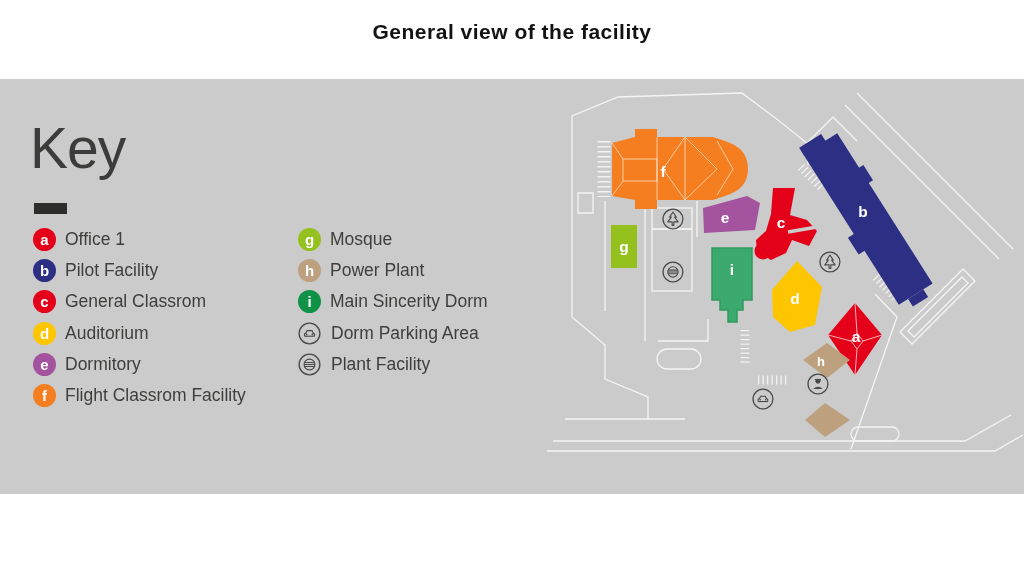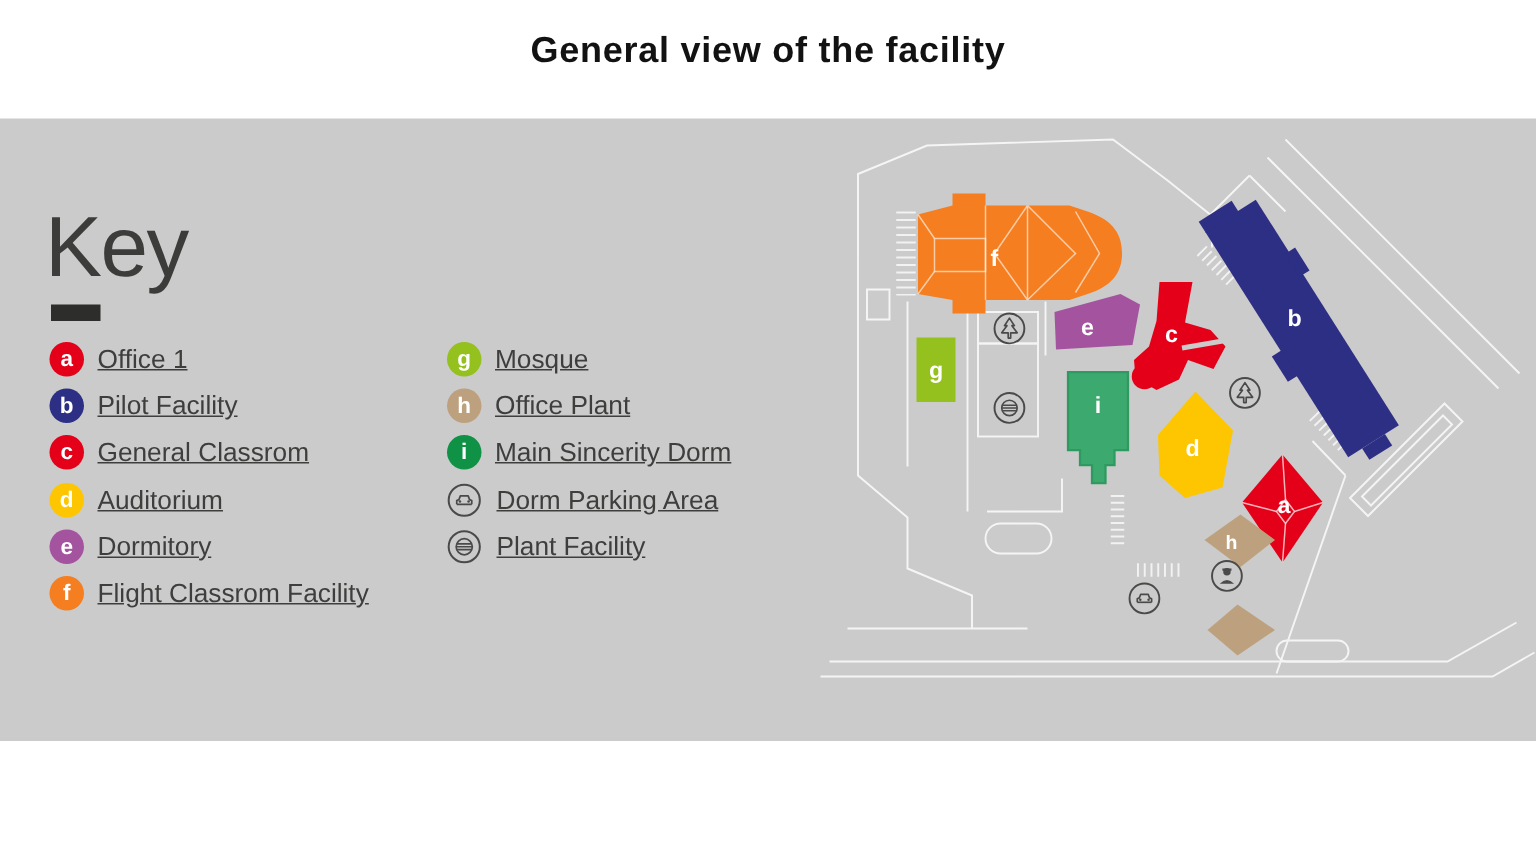--- a/index.html
+++ b/index.html
@@ -2,44 +2,44 @@
 <html><head>
 <meta charset="utf-8">
 <style>
   html,body{margin:0;padding:0;}
   body{
     width:1024px;height:576px;position:relative;overflow:hidden;
     background:#ffffff;font-family:"Liberation Sans",sans-serif;
   }
   .page-title{
     position:absolute;top:20px;left:0;width:1024px;text-align:center;
-    font-size:24px;font-weight:bold;color:#121212;letter-spacing:.5px;
+    font-size:21px;font-weight:bold;color:#121212;letter-spacing:.5px;
   }
   .band{
     position:absolute;top:79px;left:0;width:1024px;height:415px;
     background:#cbcbcb;
   }
   .key-heading{
-    position:absolute;top:137px;left:30px;
+    position:absolute;top:120px;left:30px;
     font-size:57px;font-weight:300;color:#3c3c3b;letter-spacing:-1px;line-height:1;
   }
   .key-underline{
     position:absolute;top:203px;left:34px;width:33px;height:11px;background:#2d2d2b;
   }
   .legend-col{position:absolute;top:228px;}
   .col1{left:33px;}
   .col2{left:298px;}
   .lrow{display:flex;align-items:center;height:23px;margin-bottom:8.2px;}
   .badge{
     width:23px;height:23px;border-radius:50%;flex:0 0 23px;
     display:flex;align-items:center;justify-content:center;
     color:#fff;font-size:15px;font-weight:bold;line-height:23px;
   }
   .keyicon{width:25px;height:25px;flex:0 0 25px;margin-left:-1px;}
-  .llabel{margin-left:9px;font-size:17.5px;font-weight:500;color:#3e3e3d;white-space:nowrap;text-decoration:underline;}
+  .llabel{margin-left:9px;font-size:17.5px;font-weight:500;color:#3e3e3d;white-space:nowrap;}
   .mapwrap{position:absolute;left:545px;top:79px;width:479px;height:415px;}
   .mapwrap svg.map{display:block;width:479px;height:415px;}
   .map text{
     font-family:"Liberation Sans",sans-serif;font-weight:bold;fill:#ffffff;
     font-size:15.5px;text-anchor:middle;
   }
   .map text.small{font-size:13px;}
   .defs-holder{position:absolute;width:0;height:0;overflow:hidden;}
 </style>
 </head>
@@ -121,21 +121,21 @@
   <div class="lrow">
     <span class="badge" style="background-color: rgb(148, 193, 30);">
         <span>g</span>
       </span>
     <span class="llabel">Mosque</span>
   </div>
   <div class="lrow">
     <span class="badge" style="background-color: rgb(189, 161, 127);">
         <span>h</span>
       </span>
-    <span class="llabel">Office Plant</span>
+    <span class="llabel">Power Plant</span>
   </div>
   <div class="lrow">
     <span class="badge" style="background-color: rgb(15, 146, 70);">
         <span>i</span>
       </span>
     <span class="llabel">Main Sincerity Dorm</span>
   </div>
   <div class="lrow">
     <svg class="keyicon" viewBox="0 0 26 26">
         <use href="#sym-car"></use>

